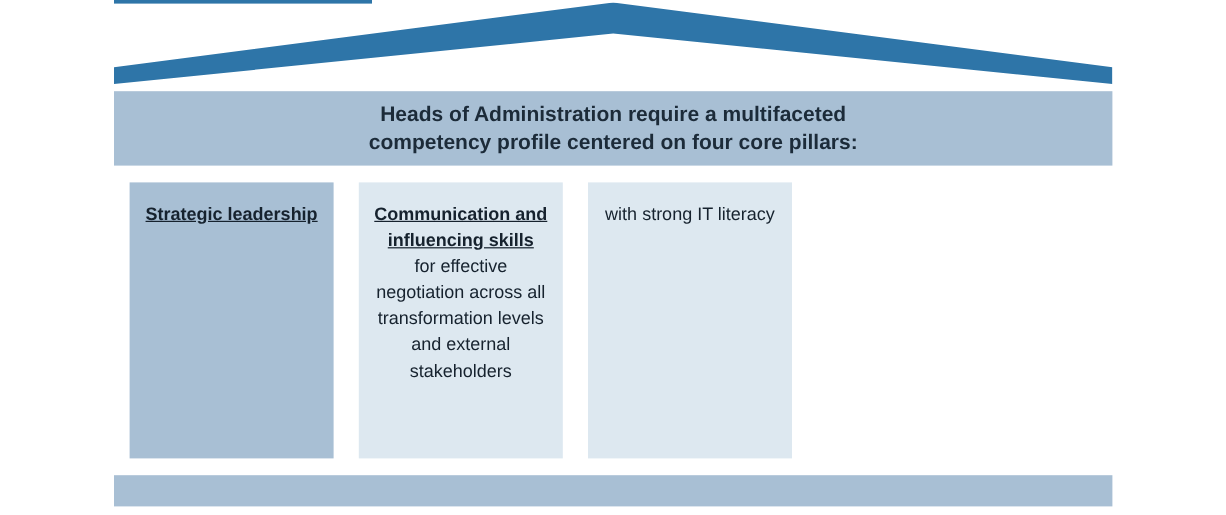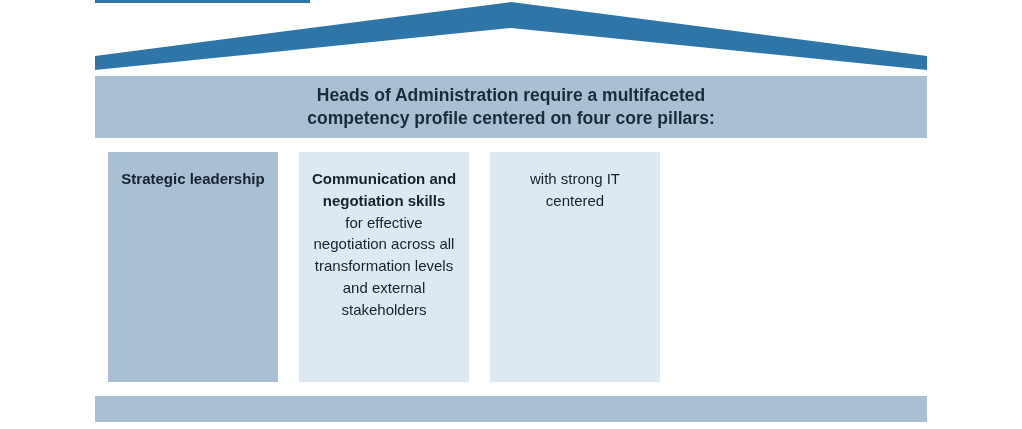--- a/index.html
+++ b/index.html
@@ -80,20 +80,21 @@
     padding: 16px 10px 0 10px;
     box-sizing: border-box;
     text-align: center;
     color: #16222e;
     font-size: 15px;
     line-height: 1.45;
   }
   .pillar .title {
     font-weight: bold;
     display: block;
+    text-decoration: underline;
   }
   .pillar .desc {
     display: block;
     font-weight: normal;
   }
 
   .pillar.tone-dark { background: #a8bfd4; }
   .pillar.tone-light { background: #dde8f0; }
 
   
@@ -124,26 +125,26 @@
 competency profile centered on four core pillars:</div>
   </div>
 
   <div class="pillars">
 
     <div class="pillar tone-dark">
       <span class="title">Strategic leadership</span>
     </div>
 
     <div class="pillar tone-light">
-      <span class="title">Communication and negotiation skills</span>
+      <span class="title">Communication and influencing skills</span>
       <span class="desc">for effective negotiation across all transformation levels and external stakeholders</span>
     </div>
 
 
     <div class="pillar tone-light">
-      <span class="desc">with strong IT centered</span>
+      <span class="desc">with strong IT literacy</span>
     </div>
 
   </div>
 
   <div class="base"></div>
 
 </div>
 
 </body></html>

